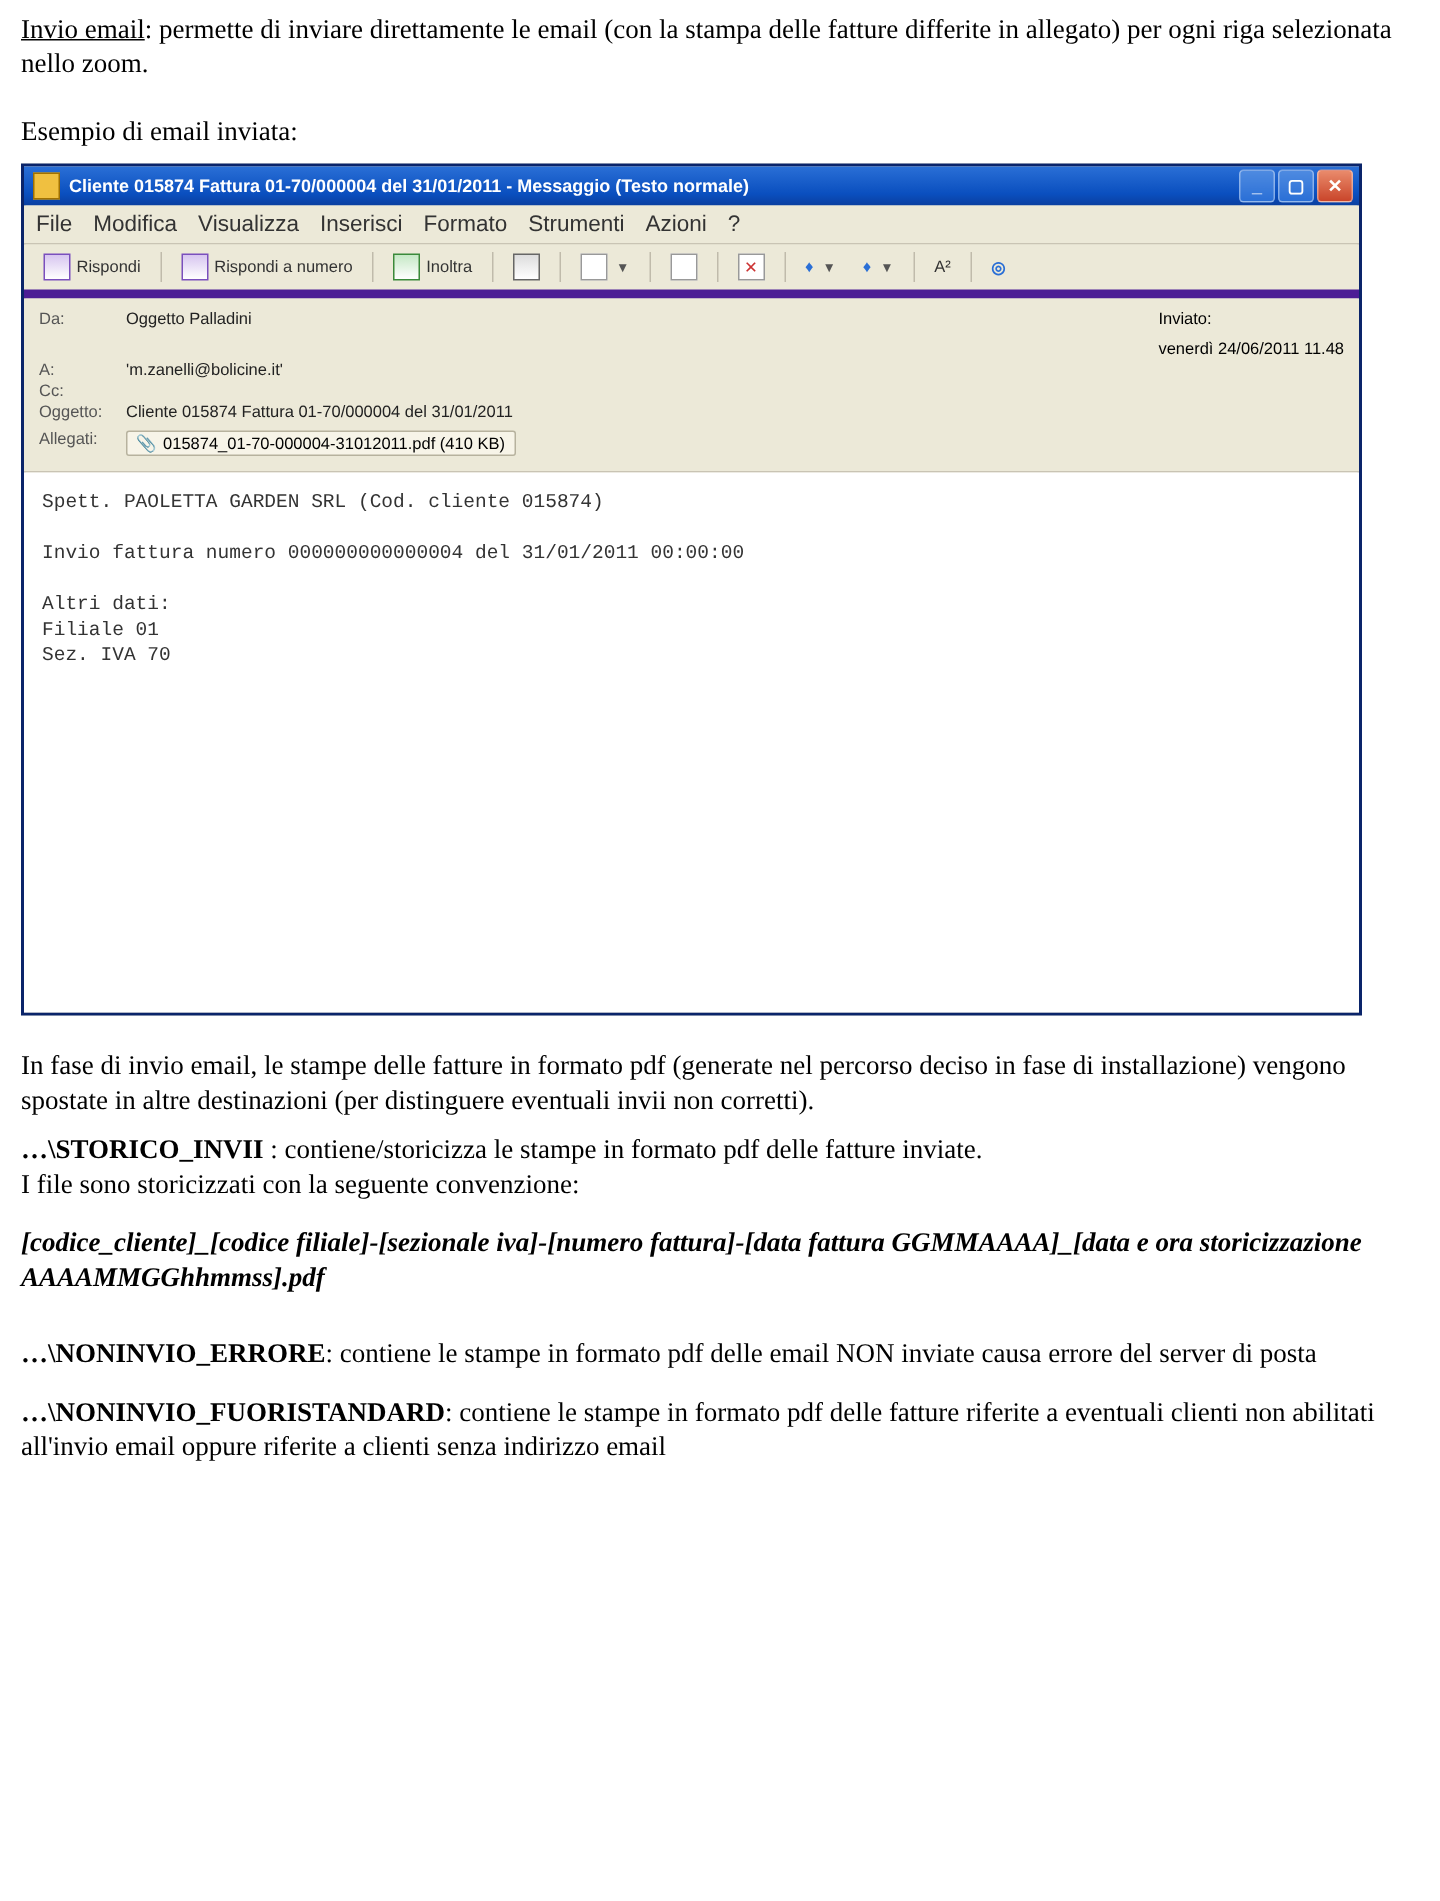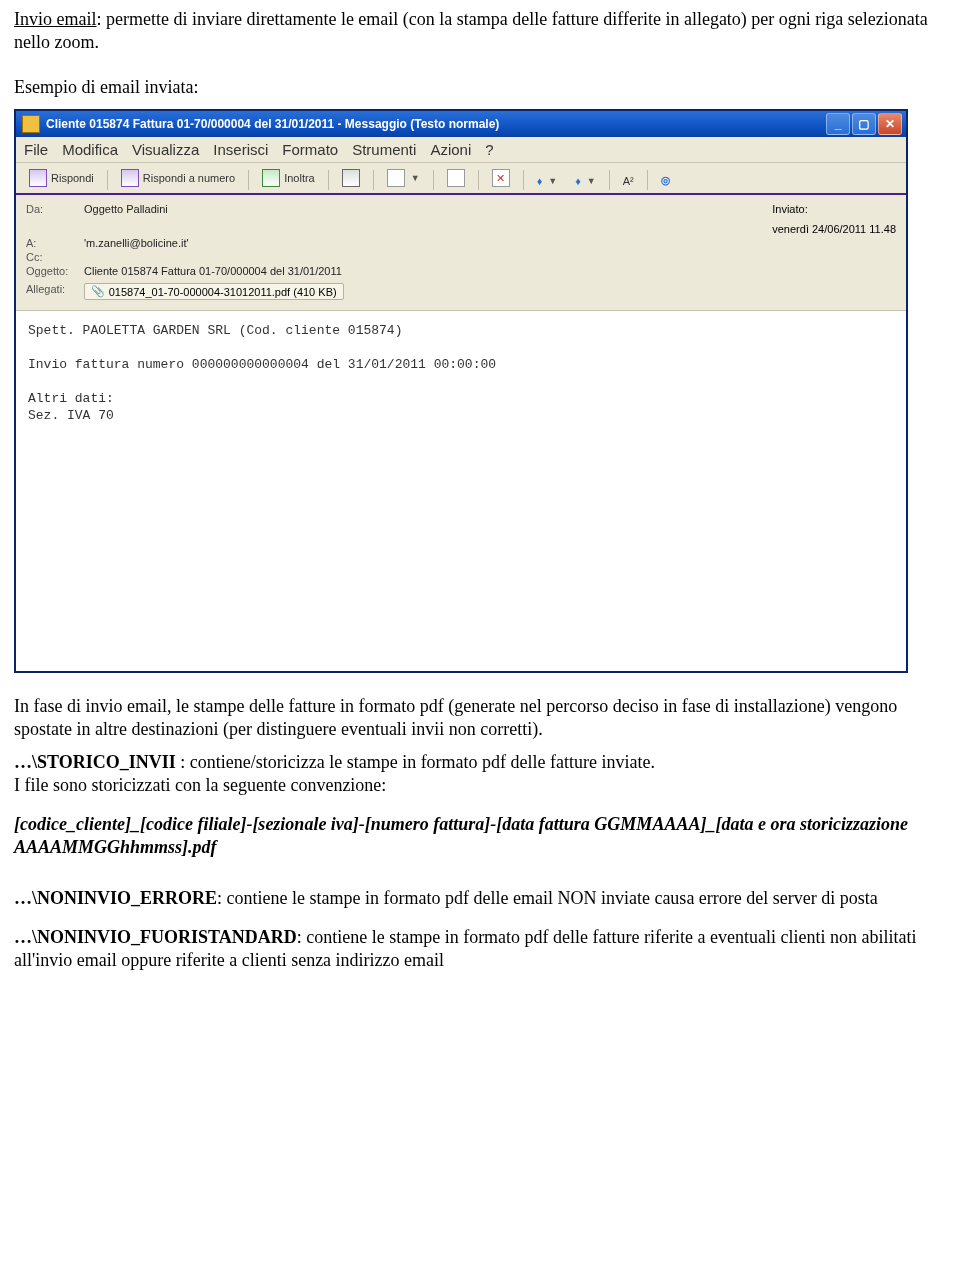--- a/index.html
+++ b/index.html
@@ -61,24 +61,24 @@
     display:flex; gap:14px;
     padding: 4px 8px;
     background:#ece9d8;
     border-bottom:1px solid #c9c4b4;
     font-size: 15px;
     color:#333;
   }
   .menubar span { cursor: default; }
 
   .toolbar {
-    display:flex; align-items:flex-end; gap:4px;
+    display:flex; align-items:center; gap:4px;
     padding: 3px 6px;
     background:#ece9d8;
-    border-bottom:2px solid #4c1d95;
+    border-bottom:6px solid #4c1d95;
     font-size:11px;
   }
   .tbtn {
     display:flex; align-items:center; gap:4px;
     padding: 2px 6px;
     border:1px solid transparent;
     cursor: default;
     color:#333;
   }
   .tico {
@@ -234,20 +234,21 @@
       </span>
     </div>
   </div>
 
   <div class="msgbody">
     <div class="mline">Spett. PAOLETTA GARDEN SRL (Cod. cliente 015874)</div>
     <div class="mline">&nbsp;</div>
     <div class="mline">Invio fattura numero 000000000000004 del 31/01/2011 00:00:00</div>
     <div class="mline">&nbsp;</div>
     <div class="mline">Altri dati:</div>
+    <div class="mline">Filiale 01</div>
     <div class="mline">Sez. IVA 70</div>
   </div>
 </div>
 
 <p class="section-gap">In fase di invio email, le stampe delle fatture in formato pdf (generate nel percorso deciso in fase di installazione) vengono spostate in altre destinazioni (per distinguere eventuali invii non corretti).</p>
 
 <p>
   <span class="b">…\STORICO_INVII</span><span> : contiene/storicizza le stampe in formato pdf delle fatture inviate.</span><br>
   <span>I file sono storicizzati con la seguente convenzione:</span>
 </p>

